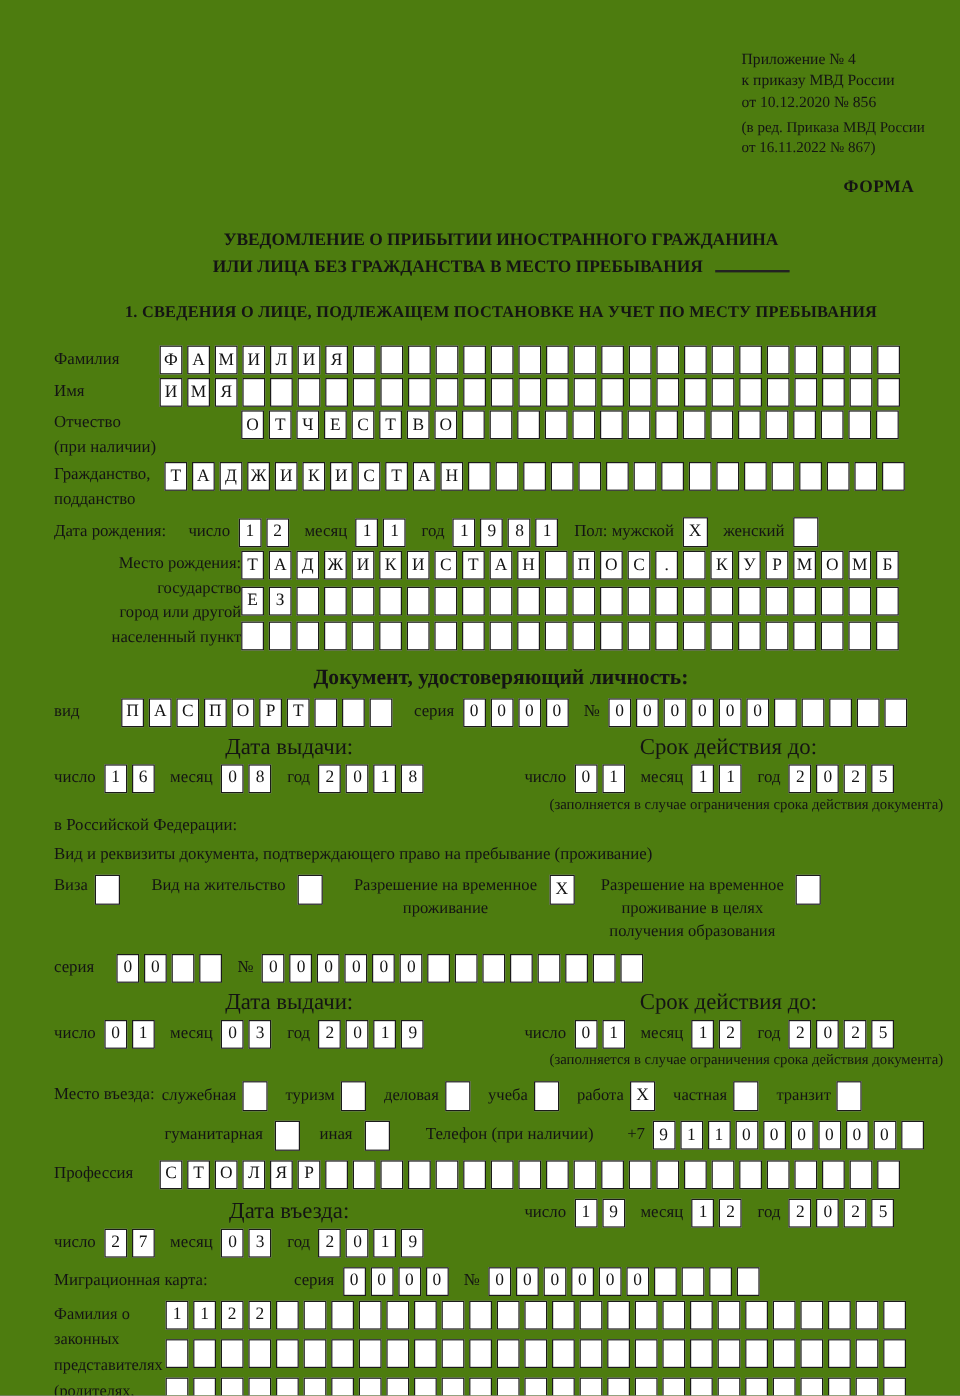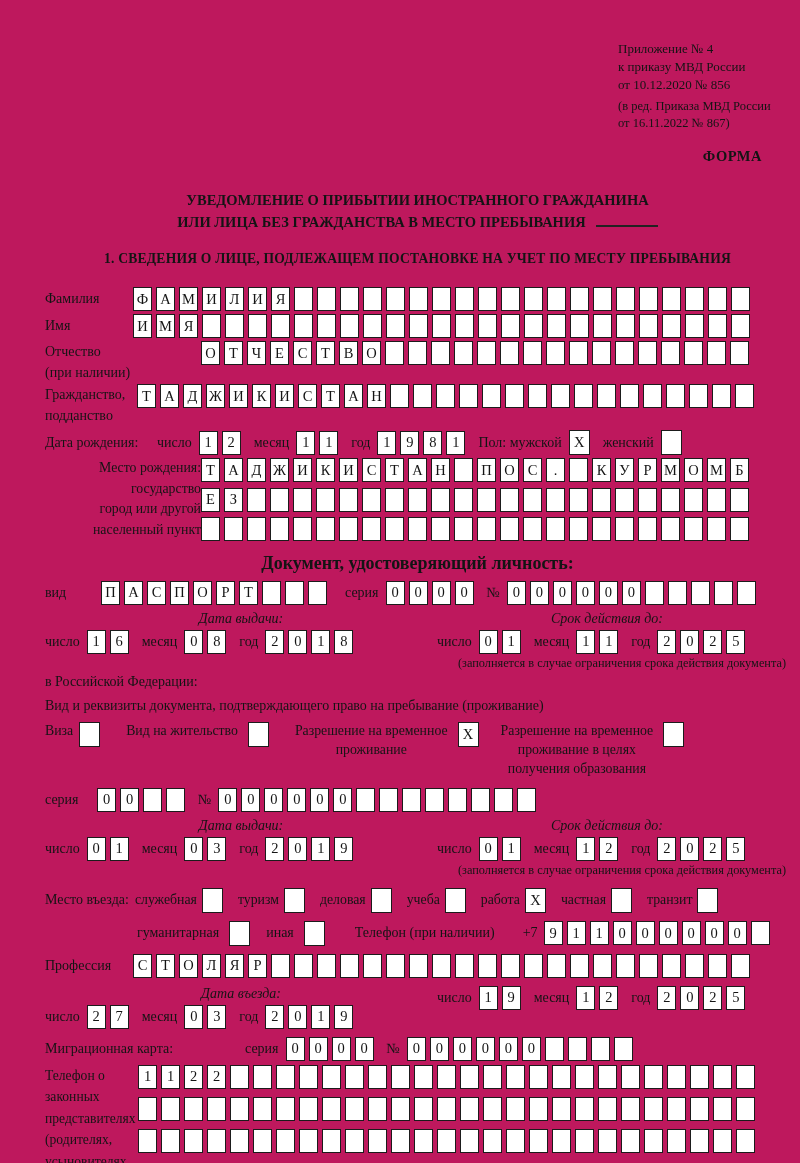--- a/index.html
+++ b/index.html
@@ -1,20 +1,20 @@
 <!DOCTYPE html>
 <html><head>
 <meta charset="utf-8">
 <style>
   html,body{margin:0;padding:0;background:#888;}
   .page{
     position:relative;
     width:800px;height:1163px;
     margin:0 auto;
-    background:#be185d;
+    background:#4d7c0f;
     color:#141414;
     font-family:"Liberation Serif","DejaVu Serif",serif;
     font-size:14px;
     box-sizing:border-box;
     padding:40px 10px 0 45px;
     overflow:hidden;
   }
   .annex{margin-left:573px;font-size:13px;line-height:18px;}
   .annex-note{margin-left:573px;font-size:12.5px;line-height:17px;margin-top:4px;}
   .forma{margin-top:16px;text-align:right;padding-right:28px;font-weight:bold;font-size:14.5px;letter-spacing:.5px;}
@@ -40,21 +40,21 @@
   .mr-block{display:flex;align-items:flex-start;margin-top:2px;text-align:right;}
   .mr-labels{flex:none;width:156px;line-height:20.5px;font-size:13.8px;}
   .mr-cells .cells{margin-bottom:5.5px;}
 
   .doc-header{text-align:center;font-weight:bold;font-size:18px;margin:6px 0 7px 0;}
 
   .dates{display:flex;margin-top:6px;}
   .dcol{flex:none;}
   .dcol.left{width:392px;}
   .dcol.right{width:340px;}
-  .dhead{text-align:center;font-size:14px;margin-bottom:3px;font-style:italic;}
+  .dhead{text-align:center;font-size:19px;margin-bottom:3px;}
   .dline{display:flex;align-items:center;}
   .validity-note{text-align:right;font-size:12.3px;padding-right:4px;margin-top:2px;}
 
   .resdoc-line{font-size:14px;line-height:22px;}
   .permits{display:flex;align-items:flex-start;margin-top:4px;}
   .permit{display:flex;align-items:flex-start;}
   .permit .ptext{text-align:center;font-size:13.8px;line-height:19px;}
   .permit .cells{margin-left:10px;margin-top:1px;}
 
   .purpose-row{display:flex;align-items:center;margin-top:10px;}
@@ -696,21 +696,21 @@
         <span class="cell">0</span>
         <span class="cell"></span>
         <span class="cell"></span>
         <span class="cell"></span>
         <span class="cell"></span>
       </span>
   </div>
 
   <div class="g-block">
     <div class="g-labels">
-      <div>Телефон о</div>
+      <div>Фамилия о</div>
       <div>законных</div>
       <div>представителях</div>
       <div>(родителях,</div>
       <div>усыновителях,</div>
 
     </div>
     <div class="g-cells">
       <div class="cells">
           <span class="cell">1</span>
           <span class="cell">1</span>

